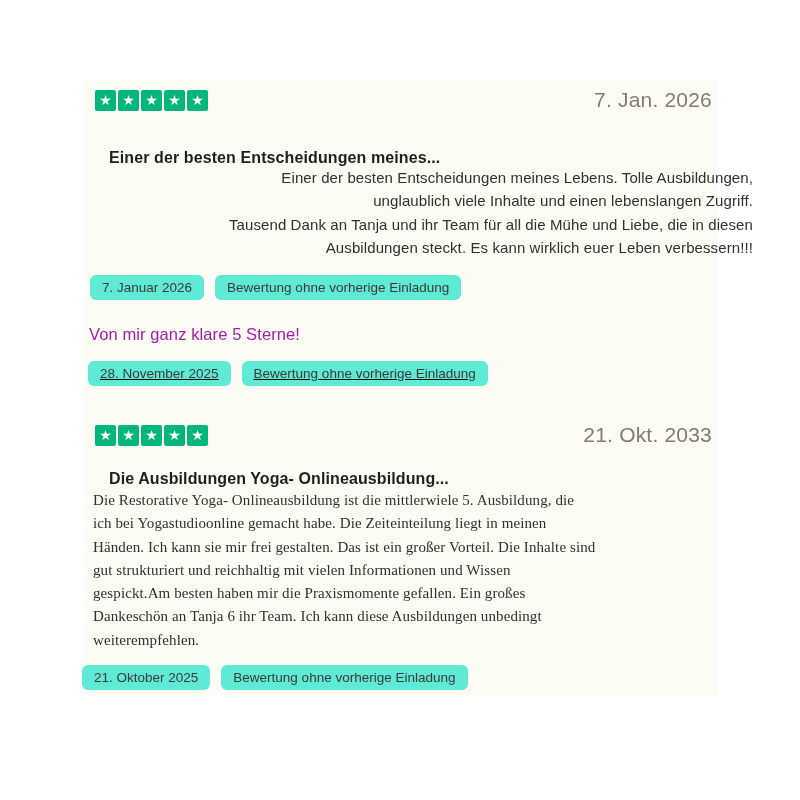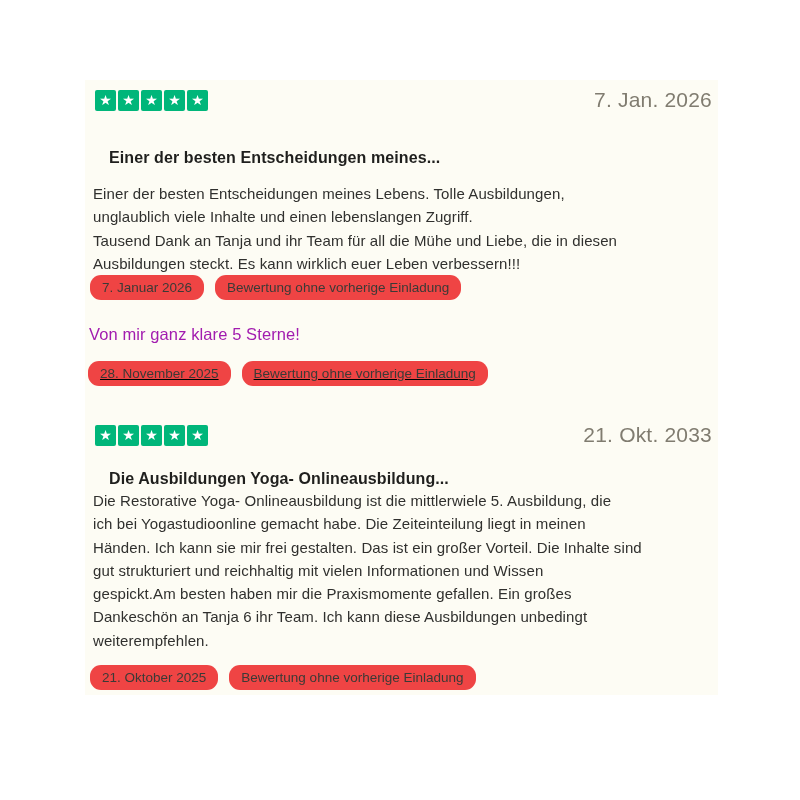--- a/index.html
+++ b/index.html
@@ -56,45 +56,45 @@
   .review-title.t2 { top: 452px; }
 
   .review-body {
     position: absolute;
     left: 93px; width: 660px; margin: 0;
     font-size: 15px; line-height: 23.3px;
     color: #30302e;
     letter-spacing: 0.1px;
     white-space: pre-line;
   }
-  .review-body.b1 { top: 182px; }
-  .review-body.b2 { top: 489px; }
+  .review-body.b1 { top: 166px; text-align: right; }
+  .review-body.b2 { top: 489px; font-family: Liberation Serif, serif; }
 
   .quote {
     position: absolute;
     left: 85px; top: 318px; margin: 4px;
     font-size: 16.5px; line-height: 24px;
     color: #a21caf;
     letter-spacing: 0.1px;
   }
 
   .pill-row {
     position: absolute;
     display: flex; gap: 11px;
   }
   .pill-row.p1 { left: 90px; top: 275px; }
   .pill-row.p2 { left: 88px; top: 361px; text-decoration: underline; }
-  .pill-row.p3 { left: 90px; top: 665px; }
+  .pill-row.p3 { left: 82px; top: 665px; }
 
   .pill {
-    background: #ef4444;
+    background: #5eead4;
     color: #3b3a36;
     font-size: 13.5px; line-height: 17px;
     padding: 4px 12px;
-    border-radius: 11px;
+    border-radius: 6px;
     white-space: nowrap;
   }
 </style>
 </head>
 <body>
 
 <div class="page">
 
   <div class="panel"></div>
 

